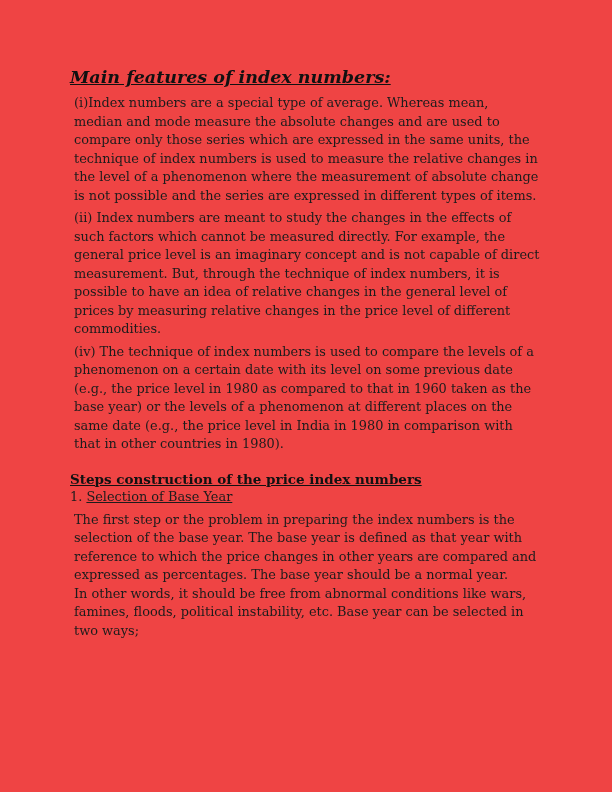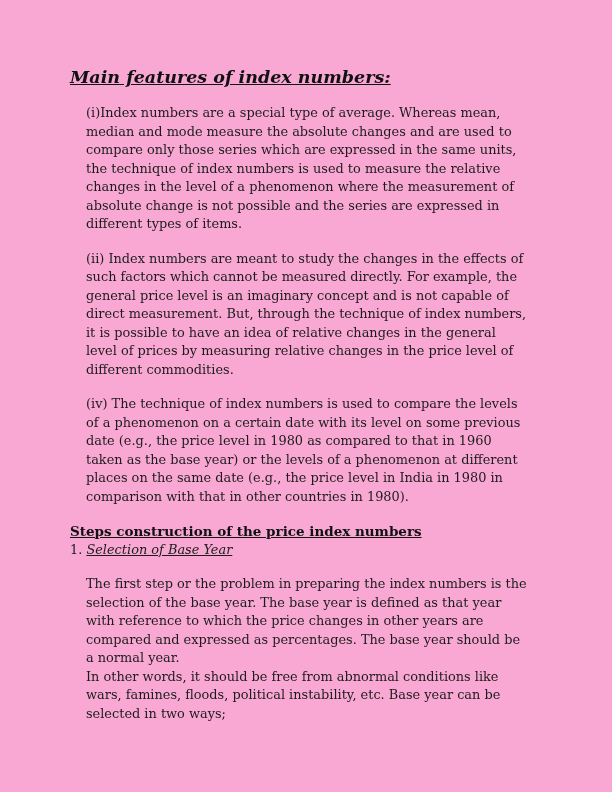--- a/index.html
+++ b/index.html
@@ -6,54 +6,53 @@
   html, body {
     margin: 0;
     padding: 0;
     background: #ffffff;
   }
   .page {
     position: relative;
     width: 612px;
     height: 792px;
     margin: 0 auto;
-    background: #f9a8d4;
+    background: #ef4444;
     padding: 66px 68px 0 70px;
     overflow: hidden;
     font-family: "DejaVu Serif", "Liberation Serif", serif;
     font-size: 12.9px;
     line-height: 18.5px;
     color: #1c1c1c;
   }
   .main-heading {
     margin: 0 0 6px 0;
     font-size: 17.5px;
     line-height: 22px;
     font-weight: bold;
     font-style: italic;
     text-decoration: underline;
     color: #111111;
   }
   .body-para {
-    margin: 16px;
+    margin: 4px;
     white-space: pre-wrap;
   }
   .section-heading {
     margin: 16px 0 0 0;
     font-size: 13.5px;
     line-height: 18.5px;
     font-weight: bold;
     text-decoration: underline;
     color: #111111;
   }
   .subsection {
     margin: 0;
   }
   .sub-title {
-    font-style: italic;
     text-decoration: underline;
   }
 </style>
 </head>
 <body>
 
 <div class="page">
 
   <h1 class="main-heading">Main features of index numbers:</h1>
 

